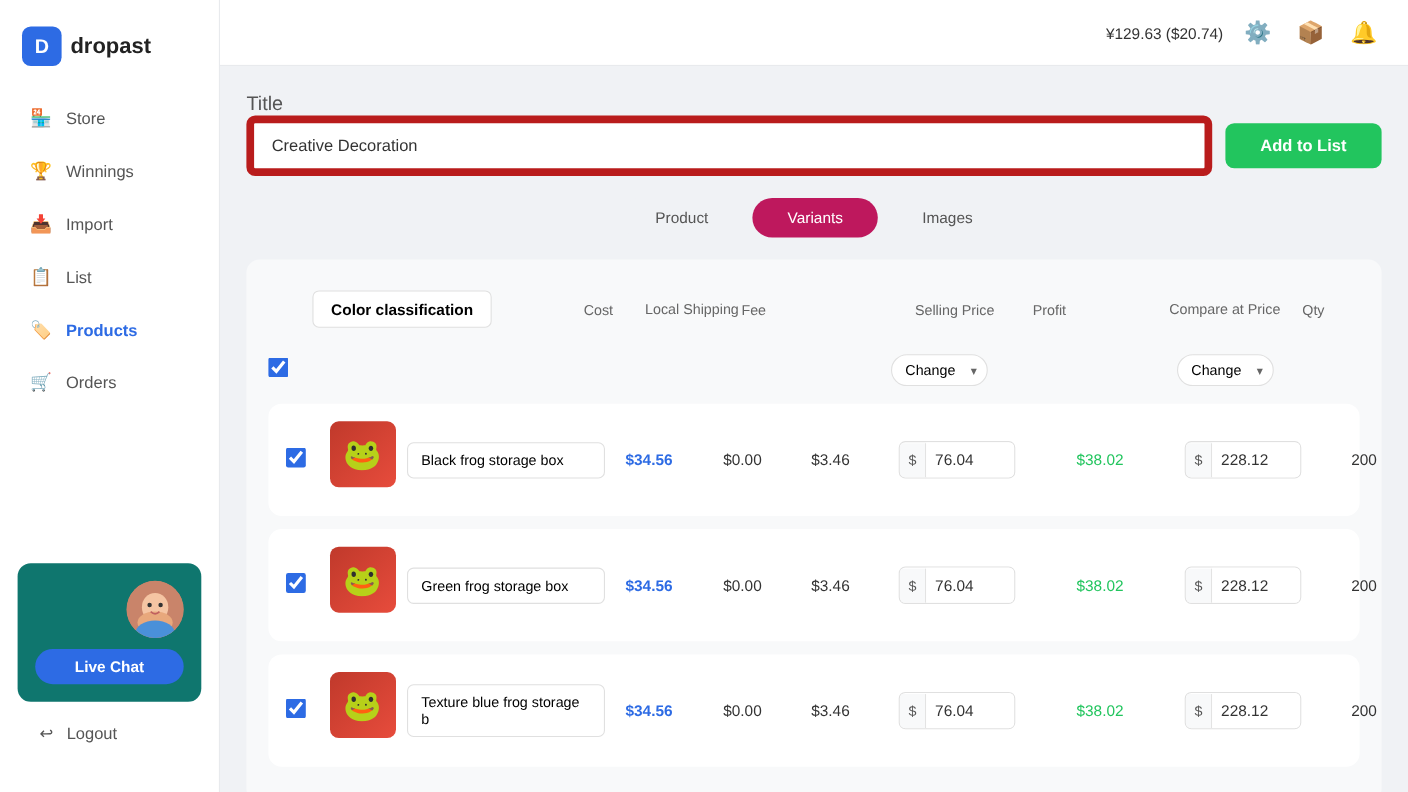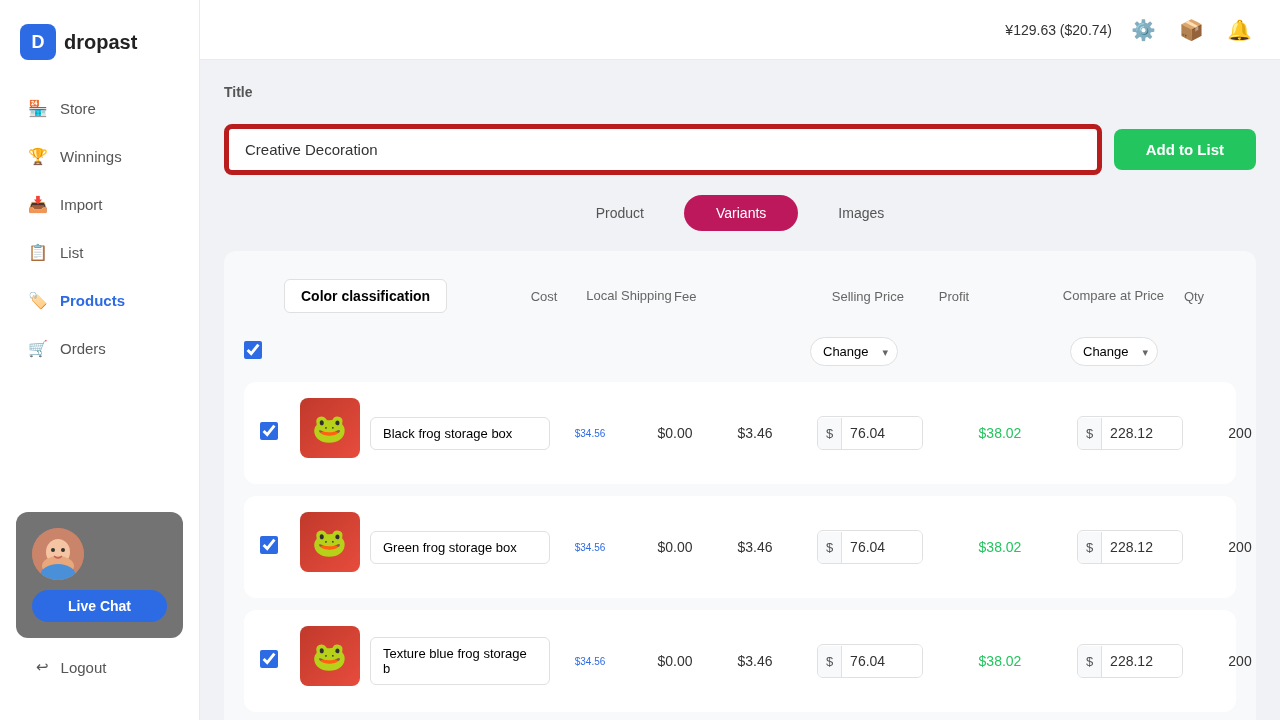--- a/index.html
+++ b/index.html
@@ -57,26 +57,26 @@
       display: flex;
       align-items: center;
       justify-content: center;
       font-size: 16px;
     }
     .sidebar-bottom {
       margin-top: auto;
       padding: 16px;
     }
     .live-chat-box {
-      background: #737373;
+      background: #0f766e;
       border-radius: 12px;
       padding: 16px;
       display: flex;
       flex-direction: column;
-      align-items: flex-start;
+      align-items: flex-end;
       gap: 10px;
     }
     .avatar {
       width: 52px;
       height: 52px;
       border-radius: 50%;
       background: #c9846a;
       overflow: hidden;
       display: flex;
       align-items: center;
@@ -145,33 +145,32 @@
       flex: 1;
       overflow-y: auto;
       padding: 24px;
     }
 
     
     .title-section {
       margin-bottom: 20px;
     }
     .title-label {
-      font-size: 14px;
+      font-size: 18px;
       color: #555;
-      margin-bottom: 24px;
-      font-weight: bold;
+      margin-bottom: 0;
     }
     .title-row {
       display: flex;
       gap: 12px;
       align-items: center;
     }
     .title-input {
       flex: 1;
-      border: 5px solid #b91c1c;
+      border: 7px solid #b91c1c;
       border-radius: 8px;
       padding: 12px 16px;
       font-size: 15px;
       color: #333;
       outline: none;
     }
     .add-to-store-btn {
       background: #22c55e;
       color: white;
       border: none;
@@ -291,21 +290,21 @@
     .row-name-btn {
       background: white;
       border: 1px solid #e0e0e0;
       border-radius: 6px;
       padding: 8px 12px;
       font-size: 13px;
       cursor: pointer;
       width: 100%;
       text-align: left;
     }
-    .row-cost { flex: 0 0 80px; text-align: center; color: #2d6be4; font-size: 10px; font-weight: 400; }
+    .row-cost { flex: 0 0 80px; text-align: center; color: #2d6be4; font-size: 14px; font-weight: 700; }
     .row-shipping { flex: 0 0 90px; text-align: center; font-size: 14px; color: #333; }
     .row-fee { flex: 0 0 70px; text-align: center; font-size: 14px; color: #333; }
     .row-selling { flex: 0 0 160px; display: flex; align-items: center; justify-content: center; gap: 4px; }
     .row-profit { flex: 0 0 100px; text-align: center; color: #22c55e; font-size: 14px; font-weight: 500; }
     .row-compare { flex: 0 0 160px; display: flex; align-items: center; justify-content: center; gap: 4px; }
     .row-qty { flex: 0 0 60px; text-align: center; font-size: 14px; color: #333; }
 
     .price-input-group {
       display: flex;
       align-items: center;

